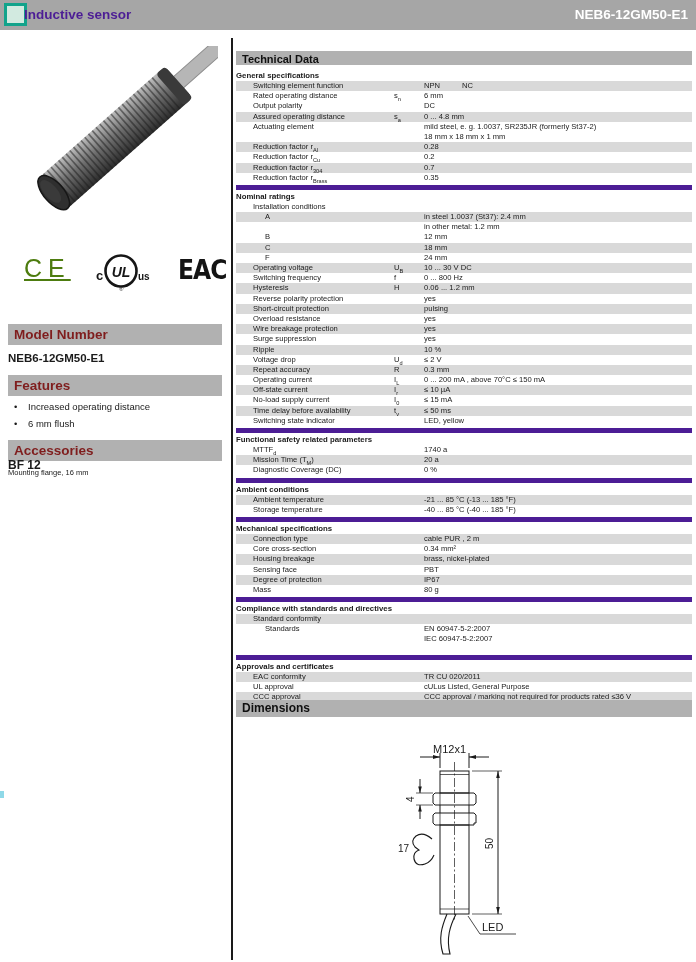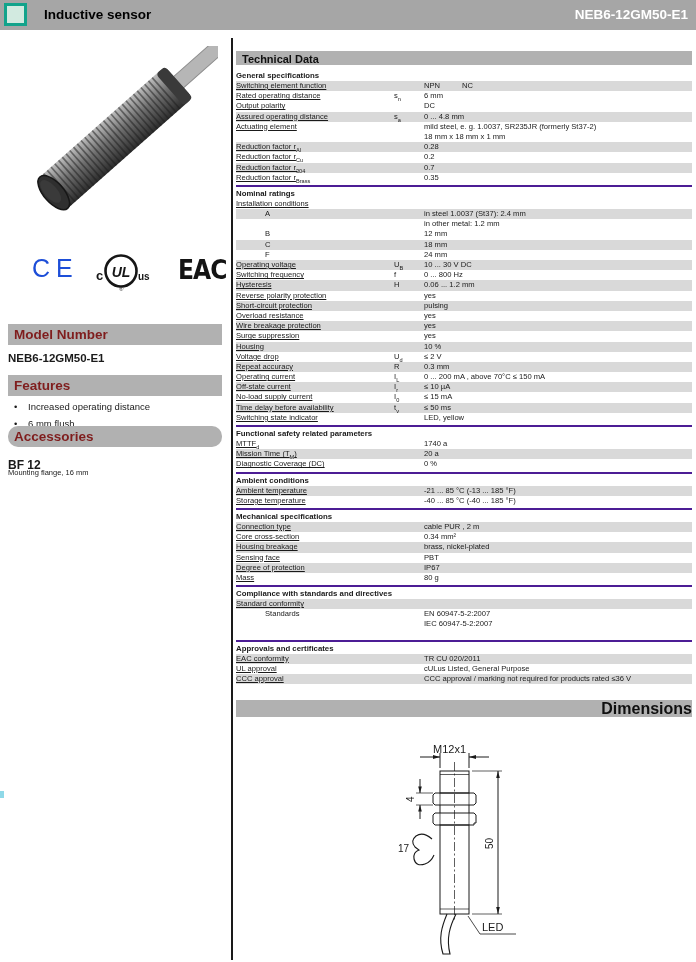--- a/index.html
+++ b/index.html
@@ -2,56 +2,56 @@
 <html><head>
 <meta charset="utf-8">
 <style>
   html,body{margin:0;padding:0;background:#e8e8e8;}
   .page{position:relative;width:696px;height:962px;background:#ffffff;overflow:hidden;
         font-family:"Liberation Sans",sans-serif;color:#1a1a1a;}
 
   
   .hdr{position:absolute;left:0;top:0;width:696px;height:30px;background:#a6a6a6;}
   .hdr-sq{position:absolute;left:4px;top:3px;width:23px;height:23px;background:#d2eae0;border:3px solid #12a38b;box-sizing:border-box;}
-  .hdr-title{position:absolute;left:44px;top:0;height:30px;line-height:30px;color:#000000;font-weight:bold;font-size:13.5px;}
+  .hdr-title{position:absolute;left:24px;top:0;height:30px;line-height:30px;color:#4c1d95;font-weight:bold;font-size:13.5px;}
   .hdr-model{position:absolute;right:8px;top:0;height:30px;line-height:30px;color:#ffffff;font-weight:bold;font-size:13.5px;}
 
   
   .divider{position:absolute;left:231px;top:38px;width:1.5px;height:922px;background:#1a1a1a;}
   .speck{position:absolute;left:0;top:791px;width:4px;height:7px;background:#8fd9e8;}
 
   
   .photo{position:absolute;left:8px;top:46px;width:210px;height:190px;}
-  .logo-ce{position:absolute;left:32px;top:254px;font-size:25px;letter-spacing:6px;color:#1d4ed8;}
+  .logo-ce{position:absolute;left:24px;top:254px;font-size:25px;letter-spacing:6px;color:#4d7c0f;text-decoration:underline;}
   .logo-ul{position:absolute;left:92px;top:250px;}
   .logo-eac{position:absolute;left:178px;top:254px;font-size:23px;font-weight:bold;color:#141414;
             font-family:"DejaVu Sans",sans-serif;transform:scale(1.02,1.18);transform-origin:left top;letter-spacing:-1px;}
   .side-bar{position:absolute;left:8px;width:214px;height:21px;background:#b1b1b1;color:#7f1d1d;
             font-weight:bold;font-size:13.5px;line-height:21px;padding-left:6px;box-sizing:border-box;}
   .model-number{position:absolute;left:8px;top:352px;font-weight:bold;font-size:11.5px;}
   .feat{position:absolute;left:14px;font-weight:normal;font-size:9.5px;}
   .feat .dot{display:inline-block;width:14px;}
   .acc-name{position:absolute;left:8px;top:458px;font-weight:bold;font-size:12px;}
   .acc-desc{position:absolute;left:8px;top:468px;font-size:7.5px;}
 
   
   .right-col{position:absolute;left:236px;top:51px;width:456px;}
   .main-bar{height:14px;background:#b1b1b1;color:#101010;font-weight:bold;font-size:11px;line-height:17px;
             padding-left:6px;margin-bottom:4px;}
   .dim-bar{position:absolute;left:236px;top:700px;width:456px;height:17px;background:#b1b1b1;color:#101010;
-           font-weight:bold;font-size:16px;line-height:17px;padding-left:6px;box-sizing:border-box;text-align:right;}
+           font-weight:bold;font-size:12px;line-height:17px;padding-left:6px;box-sizing:border-box;}
 
   
-  .t-sec{font-size:7.8px;font-weight:bold;height:12px;line-height:13px;margin-top:2px;border-top:2px solid #4c1d95;}
+  .t-sec{font-size:7.8px;font-weight:bold;height:12px;line-height:13px;margin-top:2px;border-top:5px solid #4c1d95;}
   .t-sec.first{border-top:none;margin-top:0;}
   .t-sec.gap{margin-top:10px;}
   .t-row{position:relative;height:10.2px;line-height:10.4px;font-size:7.6px;}
   .t-row.shade{background:#d9d9d9;}
   .t-label{position:absolute;left:0;white-space:nowrap;}
-  .ind1{text-decoration:underline;} .ind2{padding-left:29px;}
+  .ind1{padding-left:17px;} .ind2{padding-left:29px;}
   .t-sym{position:absolute;left:158px;}
   .t-val{position:absolute;left:188px;white-space:nowrap;}
   .t-val2{position:absolute;left:226px;white-space:nowrap;}
   sub{font-size:5.6px;line-height:0;}
 
   .dims-svg{position:absolute;left:380px;top:726px;}
 </style>
 </head>
 <body>
 
@@ -127,21 +127,21 @@
   </svg>
   <div class="logo-eac">EAC</div>
 
   <div class="side-bar" style="top:324px;">Model Number</div>
   <div class="model-number">NEB6-12GM50-E1</div>
 
   <div class="side-bar" style="top:375px;">Features</div>
   <div class="feat" style="top:401px;"><span class="dot">•</span><span>Increased operating distance</span></div>
   <div class="feat" style="top:418px;"><span class="dot">•</span><span>6 mm flush</span></div>
 
-  <div class="side-bar" style="top:426px;border-radius:10px;">Accessories</div>
+  <div class="side-bar" style="top:440px;">Accessories</div>
   <div class="acc-name">BF 12</div>
   <div class="acc-desc">Mounting flange, 16 mm</div>
 
   <div class="right-col">
     <div class="main-bar">Technical Data</div>
     <div id="tech-table">
         <div class="t-sec first">General specifications</div>
         <div class="t-row shade">
           <span class="t-label ind1">Switching element function</span>
           <span class="t-val">NPN</span>
@@ -238,21 +238,21 @@
         </div>
         <div class="t-row shade">
           <span class="t-label ind1">Wire breakage protection</span>
           <span class="t-val">yes</span>
         </div>
         <div class="t-row">
           <span class="t-label ind1">Surge suppression</span>
           <span class="t-val">yes</span>
         </div>
         <div class="t-row shade">
-          <span class="t-label ind1">Housing</span>
+          <span class="t-label ind1">Ripple</span>
           <span class="t-val">10  %</span>
         </div>
         <div class="t-row">
           <span class="t-label ind1">Voltage drop</span>
           <span class="t-sym">U<sub>d</sub></span>
           <span class="t-val">≤ 2 V</span>
         </div>
         <div class="t-row shade">
           <span class="t-label ind1">Repeat accuracy</span>
           <span class="t-sym">R</span>

